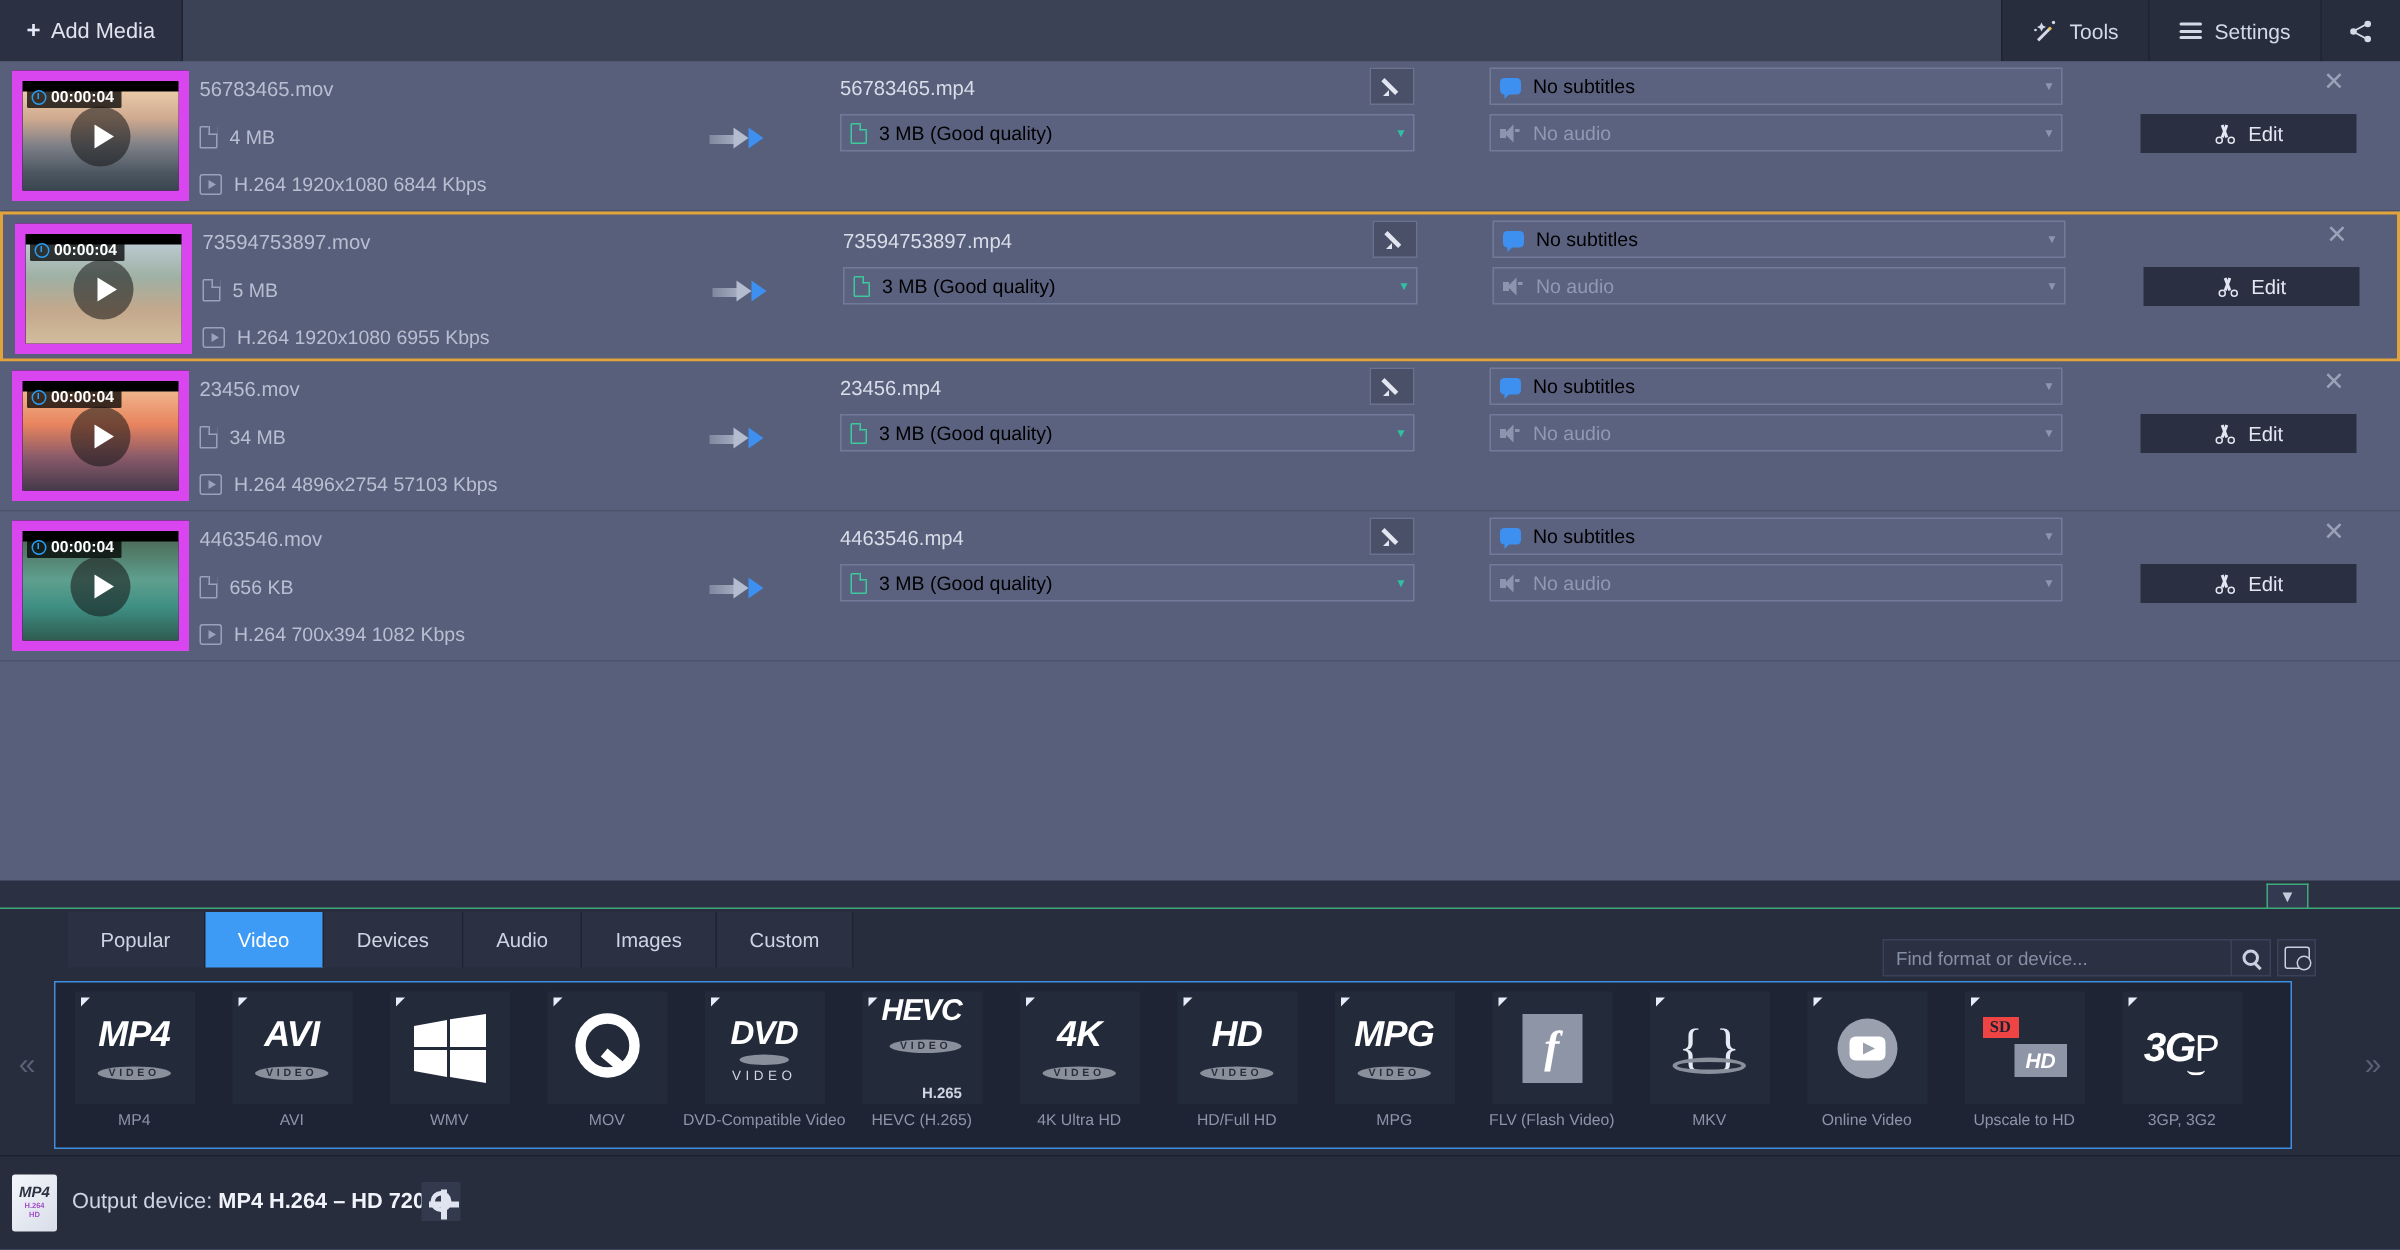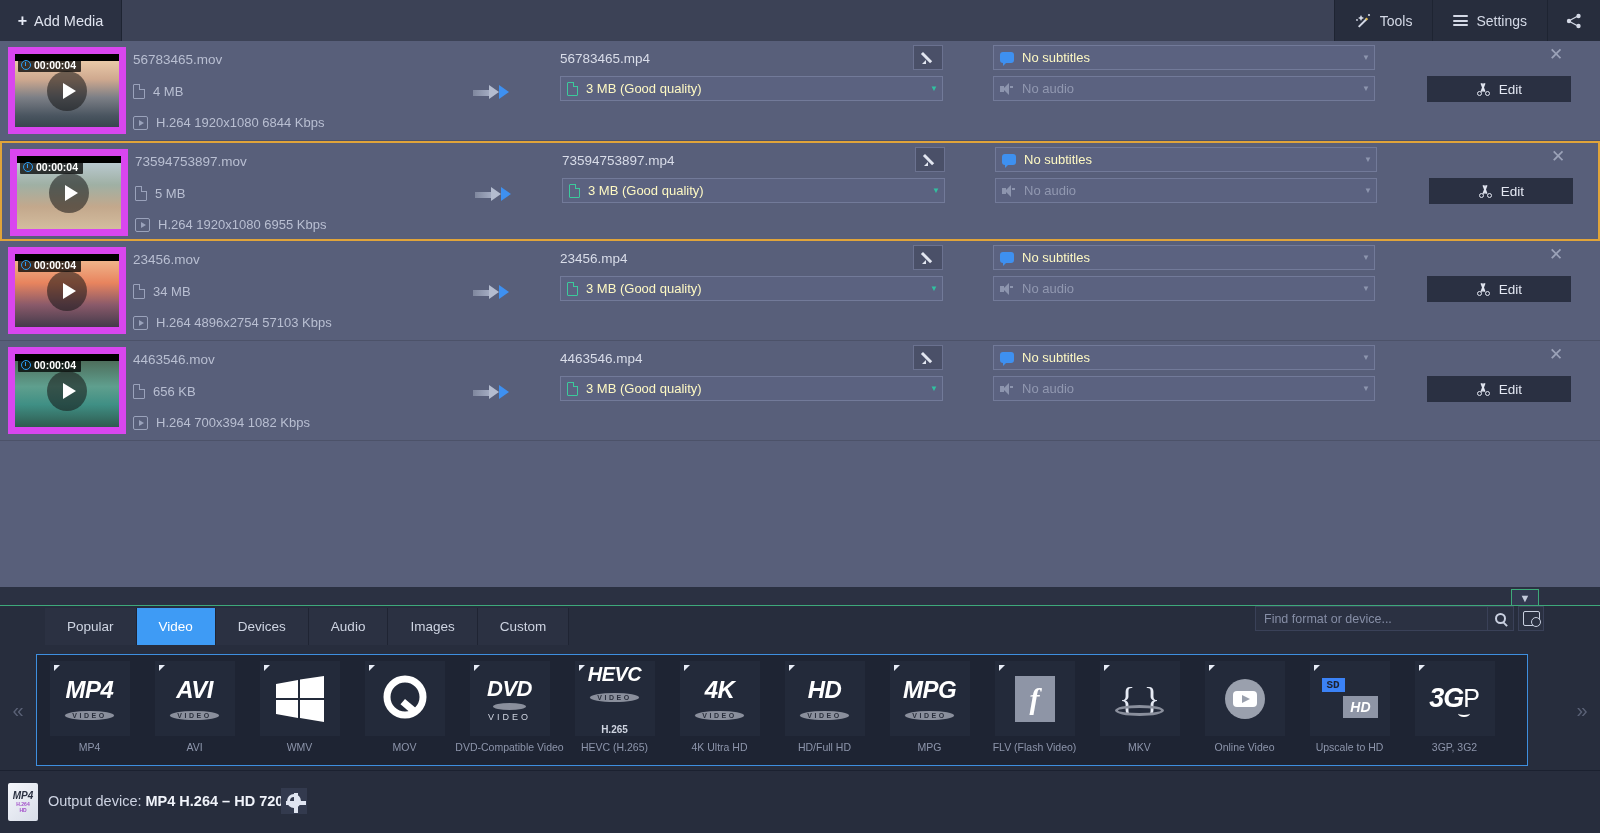--- a/index.html
+++ b/index.html
@@ -93,21 +93,21 @@
     display: flex; align-items: center; justify-content: center; cursor: pointer;
   }
   .pencil { width: 15px; height: 15px; position: relative; }
   .pencil::before { content:''; position:absolute; left:2px; top:2px; width:13px; height:3px; background:#e2e6f0; transform: rotate(45deg); transform-origin: left top; }
   .pencil::after { content:''; position:absolute; left:1px; bottom:1px; width:0;height:0; border-right:4px solid #e2e6f0; border-top:4px solid transparent; }
 
   .sel {
     position: absolute; height: 25px; background: #5b6280;
     border: 1px solid #727a99; display: flex; align-items: center; cursor: pointer;
   }
-  .sel .lbl { flex: 1; color: #fef9c3; font-size: 13px; padding-left: 8px; }
+  .sel .lbl { flex: 1; color: #000000; font-size: 13px; padding-left: 8px; }
   .sel .lbl.dim { color: #9198b0; }
   .sel .caret { width: 16px; text-align: center; font-size: 8px; color: #31c0a0; }
   .sel .caret.grey { color: #8d95ae; }
   .sel-quality { left: 560px; top: 35px; width: 383px; padding-left: 6px; align-items: center; }
   .sel-subs { left: 993px; top: 4px; width: 382px; padding-left: 6px; }
   .sel-audio { left: 993px; top: 35px; width: 382px; padding-left: 6px; }
 
   .ic-file-green { width: 11px; height: 14px; border: 1.6px solid #3cc99c; border-radius: 1px; position: relative; flex: none; }
   .ic-file-green::after { content:''; position:absolute; right:-1px; top:-1px; width:4px;height:4px; background:#5b6280; border-left:1.6px solid #3cc99c; border-bottom:1.6px solid #3cc99c; }
   .ic-bubble { width: 14px; height: 11px; background: #3e90f0; border-radius: 3px; position: relative; flex: none; }
@@ -146,21 +146,21 @@
   .fmtpanel { position: absolute; top: 606px; left: 0; width: 1600px; height: 164px; background: #272d3d; }
   .tabs { position: absolute; top: 2px; left: 45px; display: flex; }
   .tab {
     height: 37px; padding: 0 22px; min-width: 76px;
     display: flex; align-items: center; justify-content: center;
     color: #ced4e2; font-size: 13.5px; cursor: pointer;
     background: #2b3142; border-right: 1px solid #1f2433;
   }
   .tab.active { background: #3e9bf5; color: #fff; }
 
-  .searchwrap { position: absolute; top: 0; right: 56px; display:flex; }
+  .searchwrap { position: absolute; top: 20px; right: 56px; display:flex; }
   .searchbox {
     width: 233px; height: 25px; background: #2b3142; border: 1px solid #3a4158;
     color: #868ea6; font-size: 12.5px; padding: 0 8px; outline: none;
   }
   .searchbox::placeholder { color: #868ea6; }
   .sbtn {
     width: 26px; height: 25px; background: #2b3142; border: 1px solid #3a4158; border-left: none;
     display:flex; align-items:center; justify-content:center; cursor:pointer;
   }
   .sbtn2 { width: 26px; height: 25px; background: #2b3142; border: 1px solid #3a4158;
@@ -566,21 +566,21 @@
               <div class="logo-text" style="font-size:22px;">DVD</div>
               <div style="height:7px;background:#8a8f9c;border-radius:50%;margin:1px 6px 0;"></div>
               <div style="color:#cfd4e0;font-size:9px;letter-spacing:3px;margin-top:2px;">VIDEO</div>
             </div>
     </div>
     <div class="cap">DVD-Compatible Video</div>
         </div>
         <div class="fmt">
           <div class="tile">
       <span class="corner"></span>
-      <div style="text-align:center"><div class="logo-text" style="font-size:20px;">HEVC</div><div class="vbadge" style="display:inline-block;">VIDEO</div><div style="color:#cfd4e0;font-size:10px;font-weight:bold;margin-top:20px;">H.265</div></div>
+      <div style="text-align:right"><div class="logo-text" style="font-size:20px;">HEVC</div><div class="vbadge" style="display:inline-block;">VIDEO</div><div style="color:#cfd4e0;font-size:10px;font-weight:bold;margin-top:20px;">H.265</div></div>
     </div>
     <div class="cap">HEVC (H.265)</div>
         </div>
         <div class="fmt">
           <div class="tile">
       <span class="corner"></span>
       <div style="text-align:center"><div class="logo-text" style="font-size:24px;">4K</div><div class="vbadge" style="display:inline-block;">VIDEO</div></div>
     </div>
     <div class="cap">4K Ultra HD</div>
         </div>
@@ -622,21 +622,21 @@
               <rect x="12" y="16" width="24" height="16" rx="4" fill="#fff"></rect>
               <path d="M21 20 L29 24 L21 28 Z" fill="#9aa0ad"></path>
             </svg>
     </div>
     <div class="cap">Online Video</div>
         </div>
         <div class="fmt">
           <div class="tile">
       <span class="corner"></span>
       <div style="position:relative;width:56px;height:42px;">
-        <div style="position:absolute;left:0;top:0;background:#3b82f6;color:#1d2230;font-size:11px;font-weight:900;padding:1px 5px;font-family:Liberation Mono, monospace;">SD</div>
+        <div style="position:absolute;left:0;top:0;background:#ef4444;color:#1d2230;font-size:11px;font-weight:900;padding:1px 5px;font-family:Liberation Serif, serif;">SD</div>
         <div style="position:absolute;right:0;bottom:2px;background:#8e95a6;color:#fff;font-size:14px;font-weight:900;font-style:italic;padding:3px 7px;">HD</div>
             </div>
     </div>
     <div class="cap">Upscale to HD</div>
         </div>
         <div class="fmt">
           <div class="tile">
       <span class="corner"></span>
       <div style="position:relative;"><span style="color:#fff;font-style:italic;font-weight:900;font-size:27px;letter-spacing:-1px;">3G</span><span style="color:#fff;font-weight:400;font-size:25px;">P</span><div style="position:absolute;right:10px;bottom:-3px;width:12px;height:7px;border-bottom:2px solid #fff;border-radius:0 0 50% 50%;"></div></div>
     </div>

